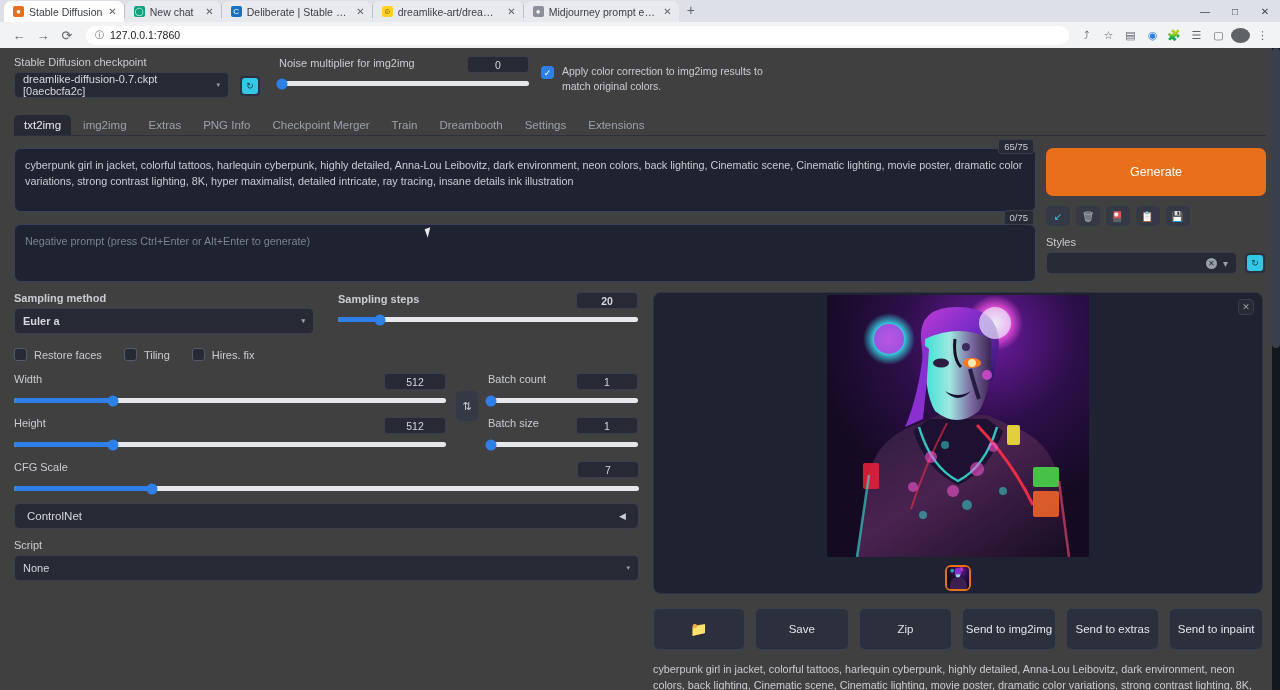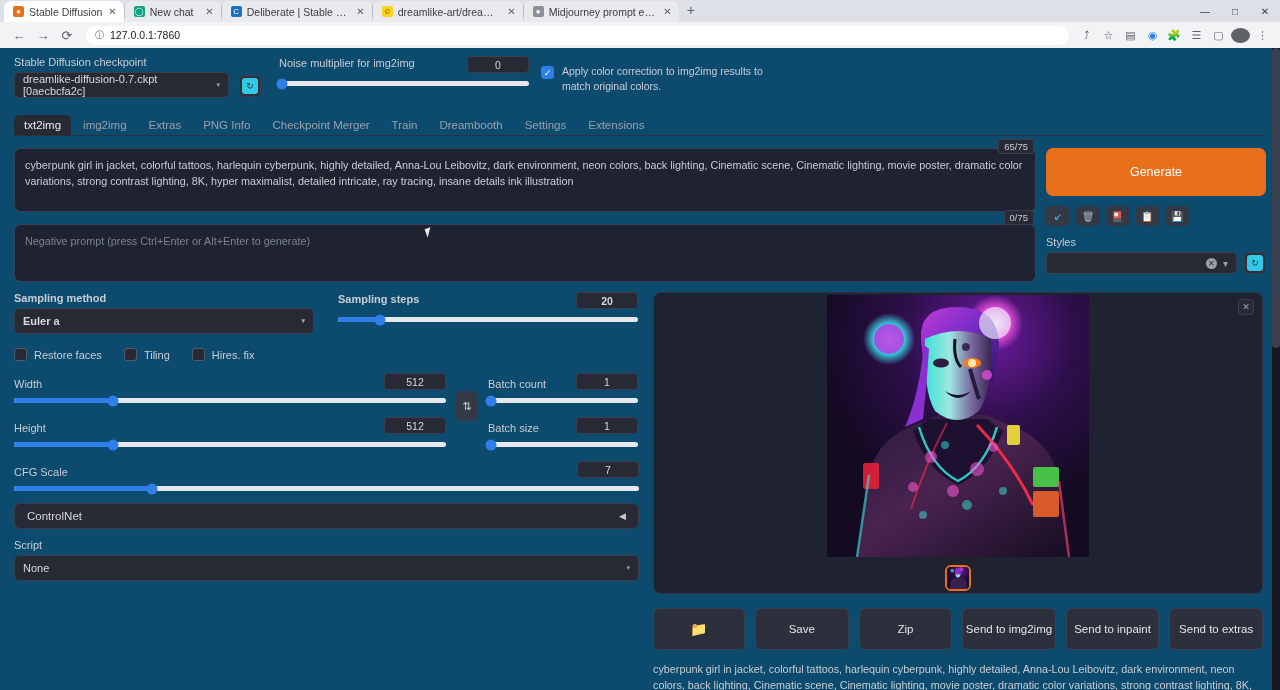--- a/index.html
+++ b/index.html
@@ -56,21 +56,21 @@
   .omnibox .infoic { font-size:9px; color:#5f6368; }
   .toolicons { display:flex; align-items:center; gap:3px; }
   .toolicons span { width:19px; text-align:center; font-size:11px; color:#5f6368; }
   .avatar-ic {
     width:15px;height:15px;border-radius:50%;background:#5f6368;color:#fff;
     font-size:8px;display:inline-flex;align-items:center;justify-content:center;
   }
 
   
   .app {
-    height:642px; background:#0c4a6e; padding:8px 14px 0 14px; position:relative;
+    height:642px; background:#404040; padding:8px 14px 0 14px; position:relative;
   }
 
   .lbl { font-size:11px; color:#c9ccd3; margin-bottom:4px; display:block; }
   .smalllbl { font-size:10.5px; color:#c9ccd3; }
 
   
   .toprow { display:flex; align-items:flex-start; gap:0; height:48px; }
   .cp-col { width:215px; }
   .select {
     height:26px; background:#272a35; border:1px solid #3a3e4c; border-radius:5px;
@@ -161,21 +161,21 @@
   }
   .prow { display:flex; gap:0;font-weight:bold; }
   .half { width:300px; }
   .inline-head { display:flex; align-items:center; justify-content:space-between; }
 
   .checkrow { display:flex; gap:22px; margin-top:14px; align-items:center; }
   .checkrow .item { display:flex; align-items:center; gap:7px; font-size:11px; color:#c9ccd3; }
 
   .dims { display:flex; align-items:flex-start; gap:10px; margin-top:12px; }
   .dimcol { width:432px; }
-  .dimline { display:flex; align-items:flex-end; justify-content:space-between; }
+  .dimline { display:flex; align-items:flex-start; justify-content:space-between; }
   .swapbtn {
     width:22px; height:30px; background:#343945; border-radius:5px;
     display:flex; align-items:center; justify-content:center; font-size:11px;
     margin-top:18px; color:#c9ccd3;
   }
   .batchcol { width:150px; }
 
   .seedrow { display:flex; align-items:center; gap:9px; margin-top:6px; }
   .seedinput {
     flex:1; height:26px; background:#272a35; border:1px solid #3a3e4c;
@@ -601,22 +601,22 @@
         </div>
       </div>
 
       <div class="btnrow">
         <div class="abtn folder">
           <span>📁</span>
         </div>
         <div class="abtn">Save</div>
         <div class="abtn">Zip</div>
         <div class="abtn">Send to img2img</div>
+        <div class="abtn">Send to extras</div>
         <div class="abtn">Send to inpaint</div>
-        <div class="abtn">Send to extras</div>
       </div>
 
       <div class="outtext">
         <div>cyberpunk girl in jacket, colorful tattoos, harlequin cyberpunk, highly detailed, Anna-Lou Leibovitz, dark environment, neon colors, back lighting, Cinematic scene, Cinematic lighting, movie poster, dramatic color variations, strong contrast lighting, 8K, hyper maximalist, detailed intricate, ray tracing, insane details ink illustration</div>
       </div>
     </div>
   </div>
 
   <div class="cursor"></div>
 

